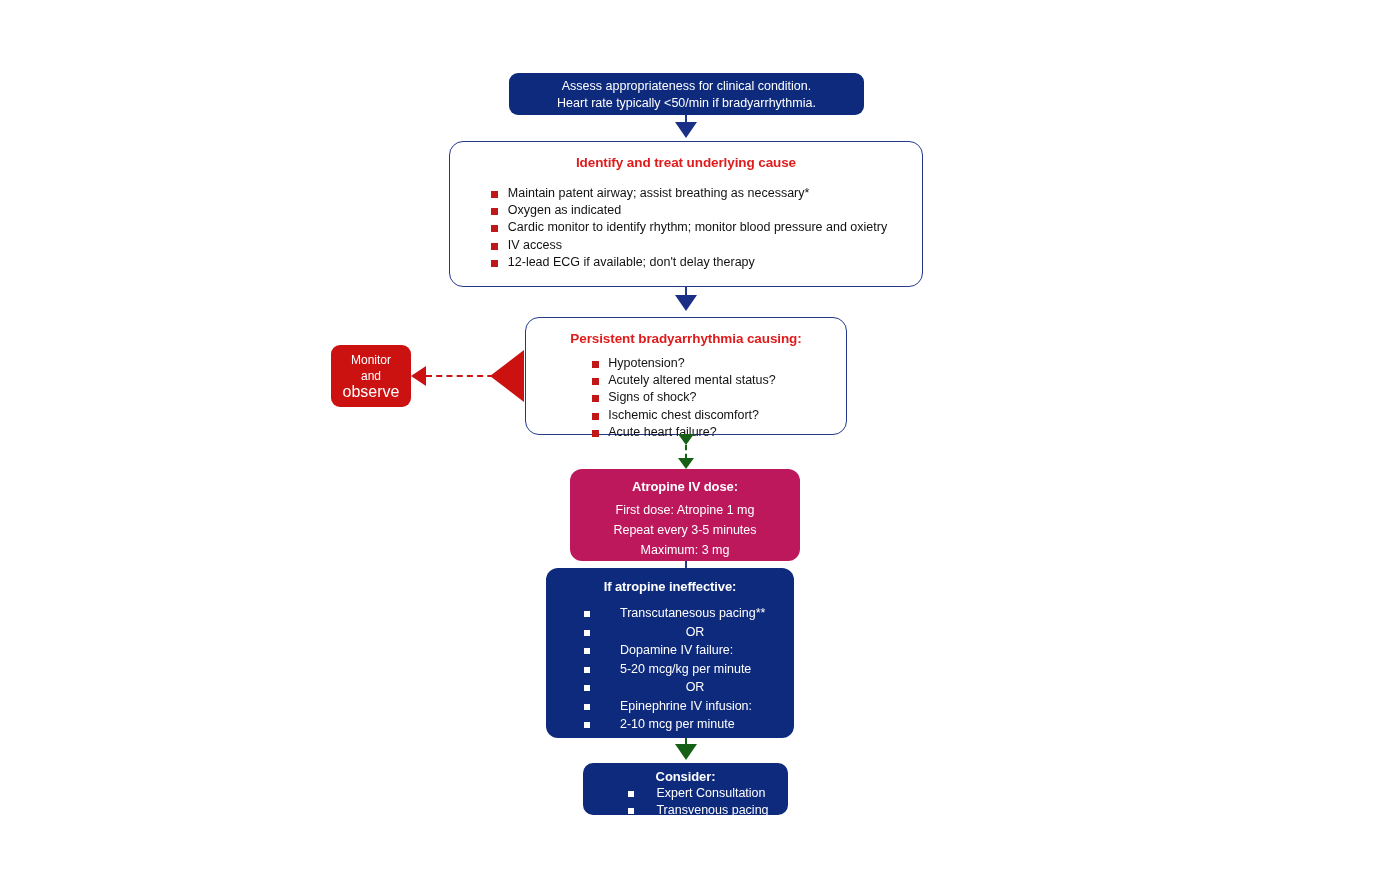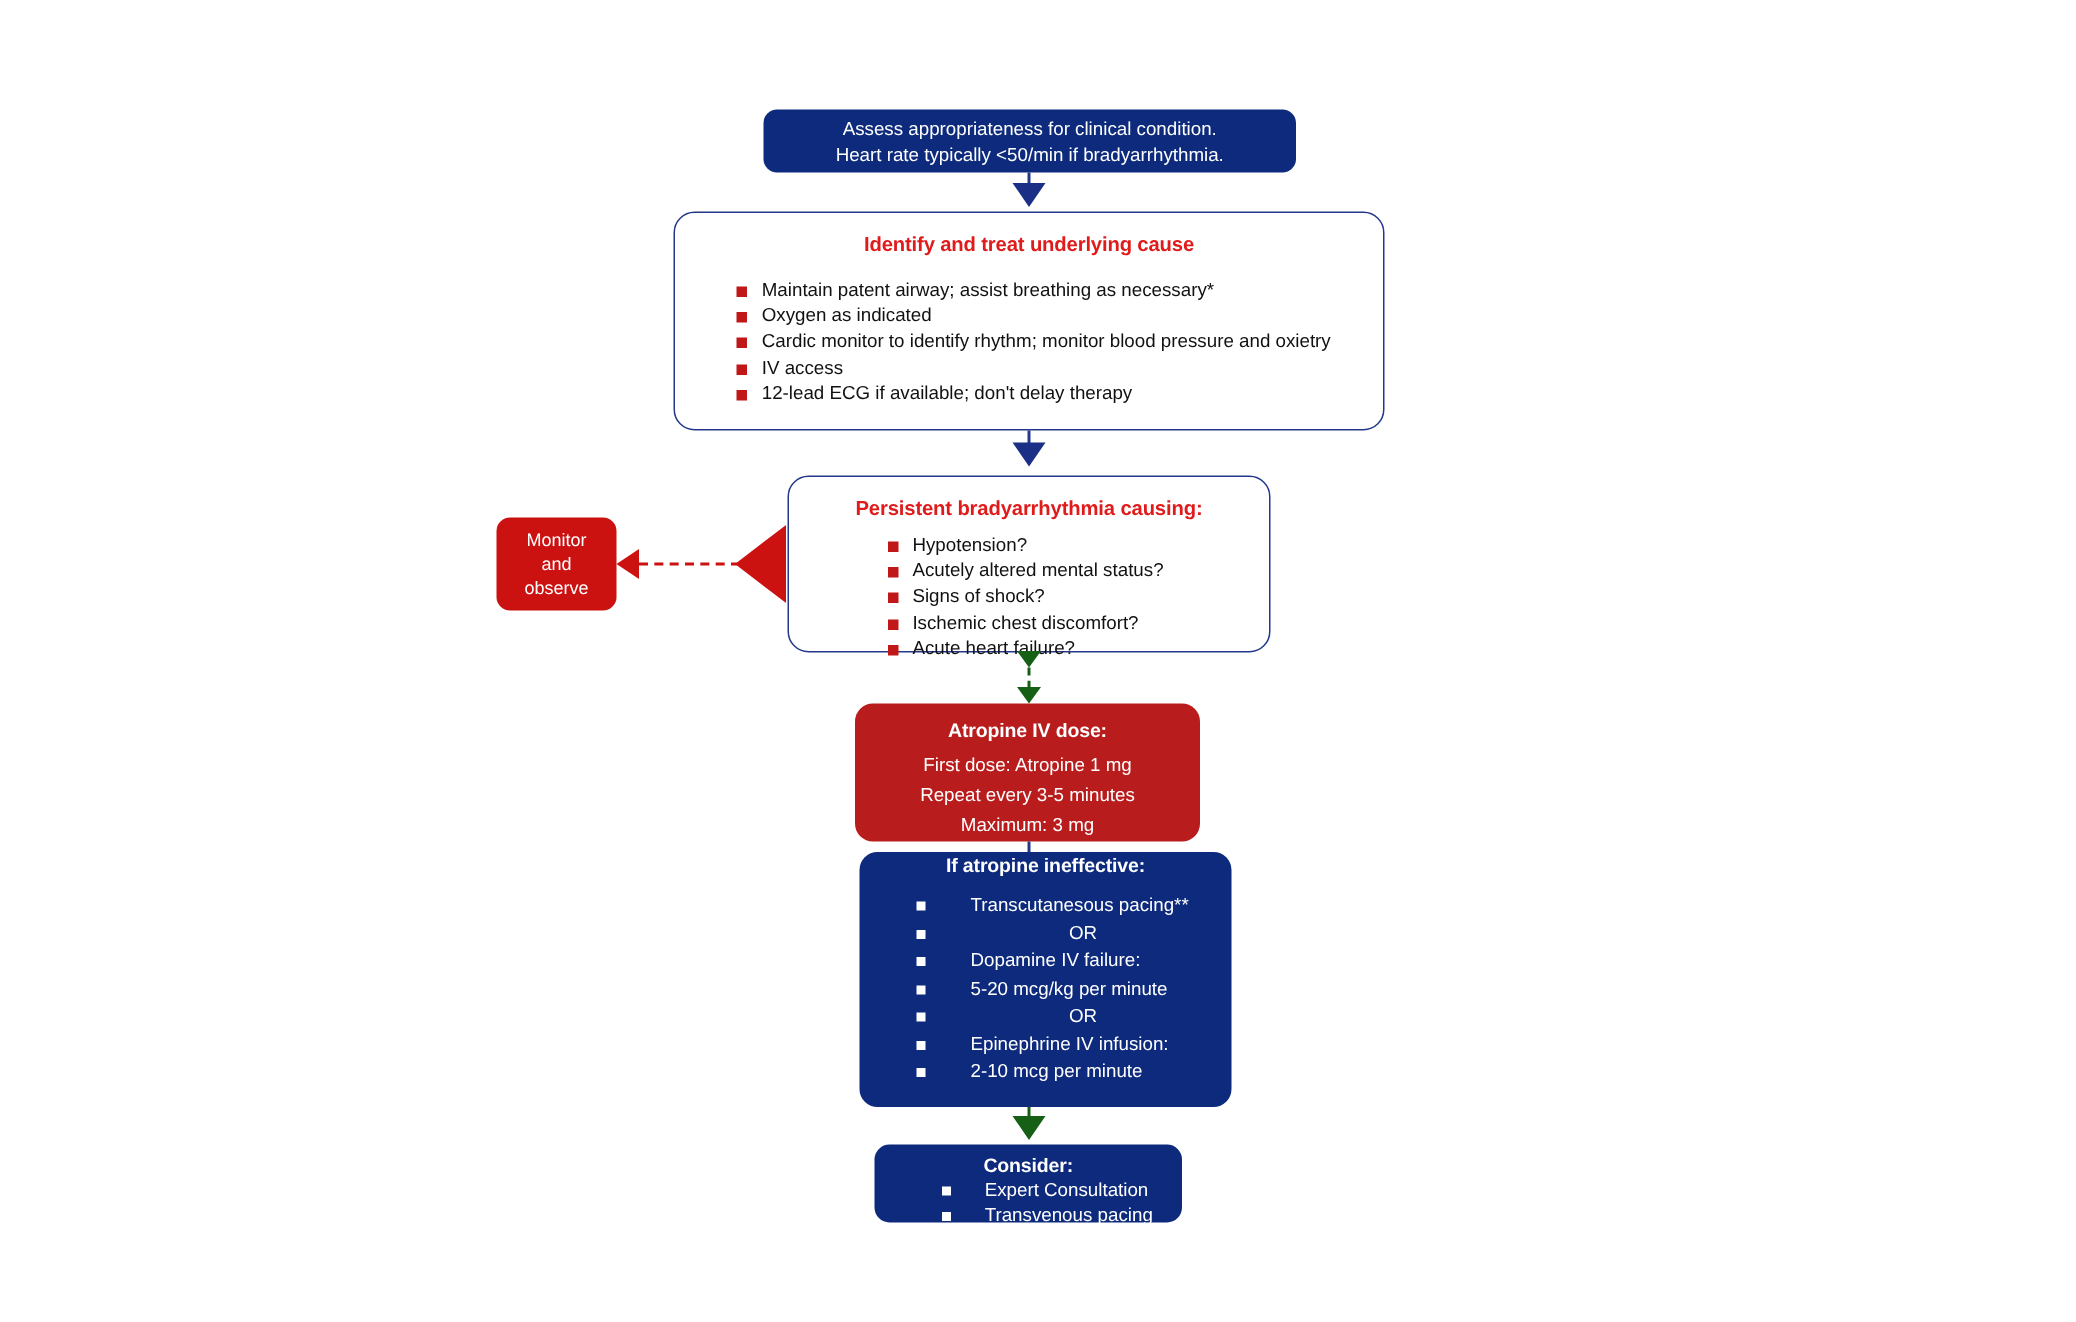--- a/index.html
+++ b/index.html
@@ -27,21 +27,21 @@
     position: absolute;
     box-sizing: border-box;
     border-radius: 14px;
     text-align: center;
   }
   .node-filled-blue {
     background: #0d2a7c;
     color: #ffffff;
   }
   .node-filled-green {
-    background: #b91c1c;
+    background: #be185d;
     color: #ffffff;
   }
   .node-filled-red {
     background: #cc1111;
     color: #ffffff;
   }
   .node-outline {
     background: #ffffff;
     border: 1.6px solid #24398c;
   }
@@ -189,41 +189,41 @@
       <li style="font-size:12.5px; line-height:17.2px; padding-left:18px;">
         <span class="bullet-sq sq-red" style="width:7px;height:7px;left:2px;top:6px;"></span>
         <span>Acute heart failure?</span>
       </li>
     </ul>
   </div>
 
   <div class="node node-filled-red" style="left:331px; top:345px; width:80px; height:62px; border-radius:9px; padding-top:7px;">
     <div class="body-line" style="font-size:12px; line-height:16px;">Monitor</div>
     <div class="body-line" style="font-size:12px; line-height:16px;">and</div>
-    <div class="body-line" style="font-size:12px; line-height:16px;">observe</div>
+    <div class="body-line" style="font-size:16px; line-height:16px;">observe</div>
   </div>
 
   <div class="hline-dashed-red" style="left:426px; top:375px; width:98px;"></div>
   <div class="arrow arrow-left-red" style="left:411px; top:366px;"></div>
   <div class="arrow arrow-left-red-big" style="left:490px; top:350px;"></div>
 
   <div class="arrow arrow-down-green-sm" style="left:678px; top:434px;"></div>
   <div class="vline vline-dashed-green" style="left:685px; top:445px; height:14px;"></div>
   <div class="arrow arrow-down-green-sm" style="left:678px; top:458px;"></div>
 
   <div class="node node-filled-green" style="left:570px; top:469px; width:230px; height:92px; border-radius:12px; padding-top:9px;">
     <div class="node-title title-white" style="font-size:13px; line-height:18px;">Atropine IV dose:</div>
     <div class="body-line" style="font-size:12.5px; line-height:20px; margin-top:4px;">First dose: Atropine 1 mg</div>
     <div class="body-line" style="font-size:12.5px; line-height:20px;">Repeat every 3-5 minutes</div>
     <div class="body-line" style="font-size:12.5px; line-height:20px;">Maximum: 3 mg</div>
   </div>
 
   <div class="vline vline-dashed-blue" style="left:685px; top:561px; height:8px;"></div>
 
-  <div class="node node-filled-blue" style="left:573px; top:568px; width:248px; height:170px; border-radius:12px; ">
+  <div class="node node-filled-blue" style="left:546px; top:568px; width:248px; height:170px; border-radius:12px; padding-top:10px;">
     <div class="node-title title-white" style="font-size:13px; line-height:18px;">If atropine ineffective:</div>
     <ul class="bullets" style="margin-top:8px; margin-left:14px;">
       <li style="font-size:12.5px; line-height:18.5px; padding-left:36px;">
         <span class="bullet-sq sq-white" style="width:6px;height:6px;left:0px;top:7px;"></span>
         <span>Transcutanesous pacing**</span>
       </li>
       <li class="no-bullet" style="font-size:12.5px; line-height:18.5px; padding-left:36px; text-align:center; width:150px;">
         <span class="bullet-sq sq-white" style="width:6px;height:6px;left:0px;top:7px;"></span>
         <span>OR</span>
       </li>

